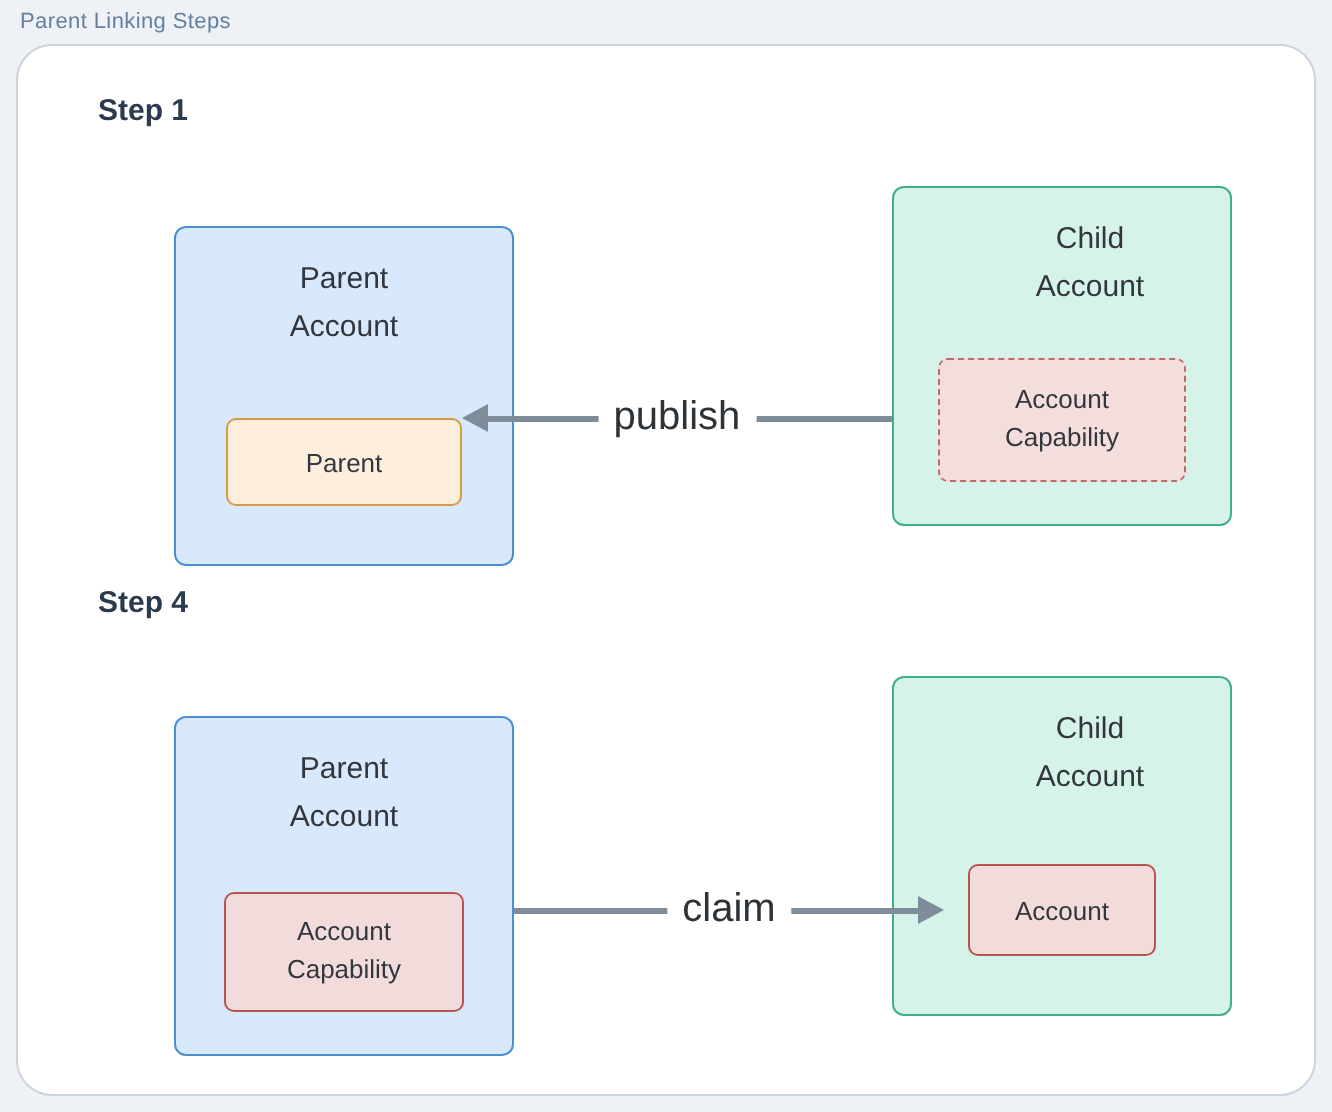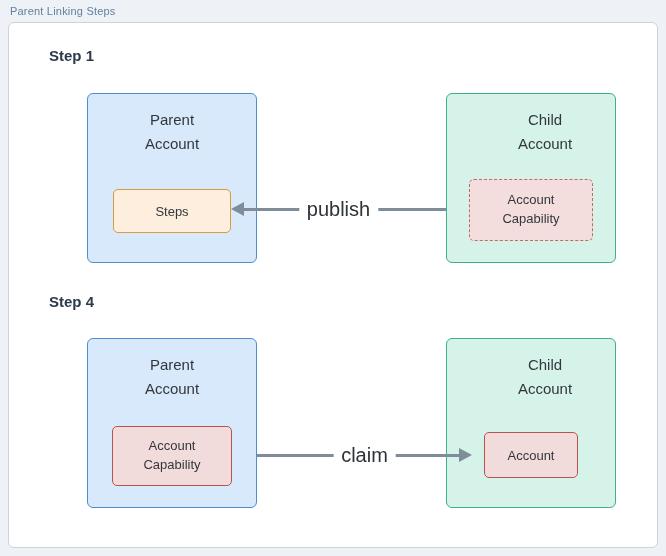--- a/index.html
+++ b/index.html
@@ -12,34 +12,34 @@
   }
   .outer-title {
     position:absolute; left:10px; top:5px;
     font-size:11px; color:#63809f; letter-spacing:0.2px;
   }
   .container {
     position:absolute; left:8px; top:22px;
     width:650px; height:526px;
     background:#ffffff;
     border:1px solid #ccd3da;
-    border-radius:6px;
+    border-radius:18px;
   }
   .step-label {
     position:absolute; left:40px;
     font-size:15px; font-weight:bold; color:#2c3a4e;
   }
   .step1-label { top:24px; }
   .step2-label { top:270px; }
 
   .node {
     position:absolute; width:170px; height:170px;
     border-radius:6px;
   }
-  .parent { background:#d7e9fb; border:1.5px solid #4d8fcc; }
+  .parent { background:#d7e9fb; border:1.5px solid #4d8fcc;margin-top:20px; }
   .child  { background:#d6f3ea; border:1.5px solid #40ae8d;padding-left:28px; }
   .p1 { left:78px;  top:70px;  }
   .c1 { left:437px; top:70px;  }
   .p2 { left:78px;  top:315px; }
   .c2 { left:437px; top:315px; }
 
   .node-title {
     margin:14px auto 0; width:90px;
     text-align:center; font-size:15px; line-height:1.6;
     color:#33373d;
@@ -99,21 +99,21 @@
 
 <div class="outer-title">Parent Linking Steps</div>
 
 <div class="container">
 
   <div class="step-label step1-label">Step 1</div>
 
   <div class="node parent p1">
     <div class="node-title">Parent Account</div>
     <div class="inner inbox">
-      <span>Steps</span>
+      <span>Parent</span>
     </div>
   </div>
 
   <div class="node child c1">
     <div class="node-title">Child Account</div>
     <div class="inner cap-dashed">
       <span>Account Capability</span>
     </div>
   </div>
 

